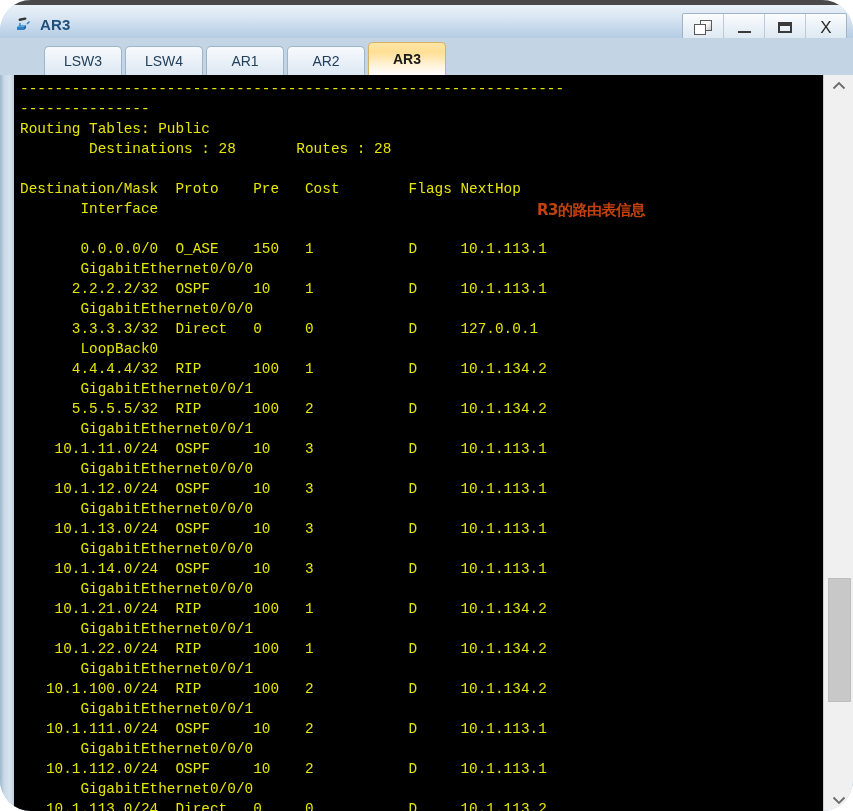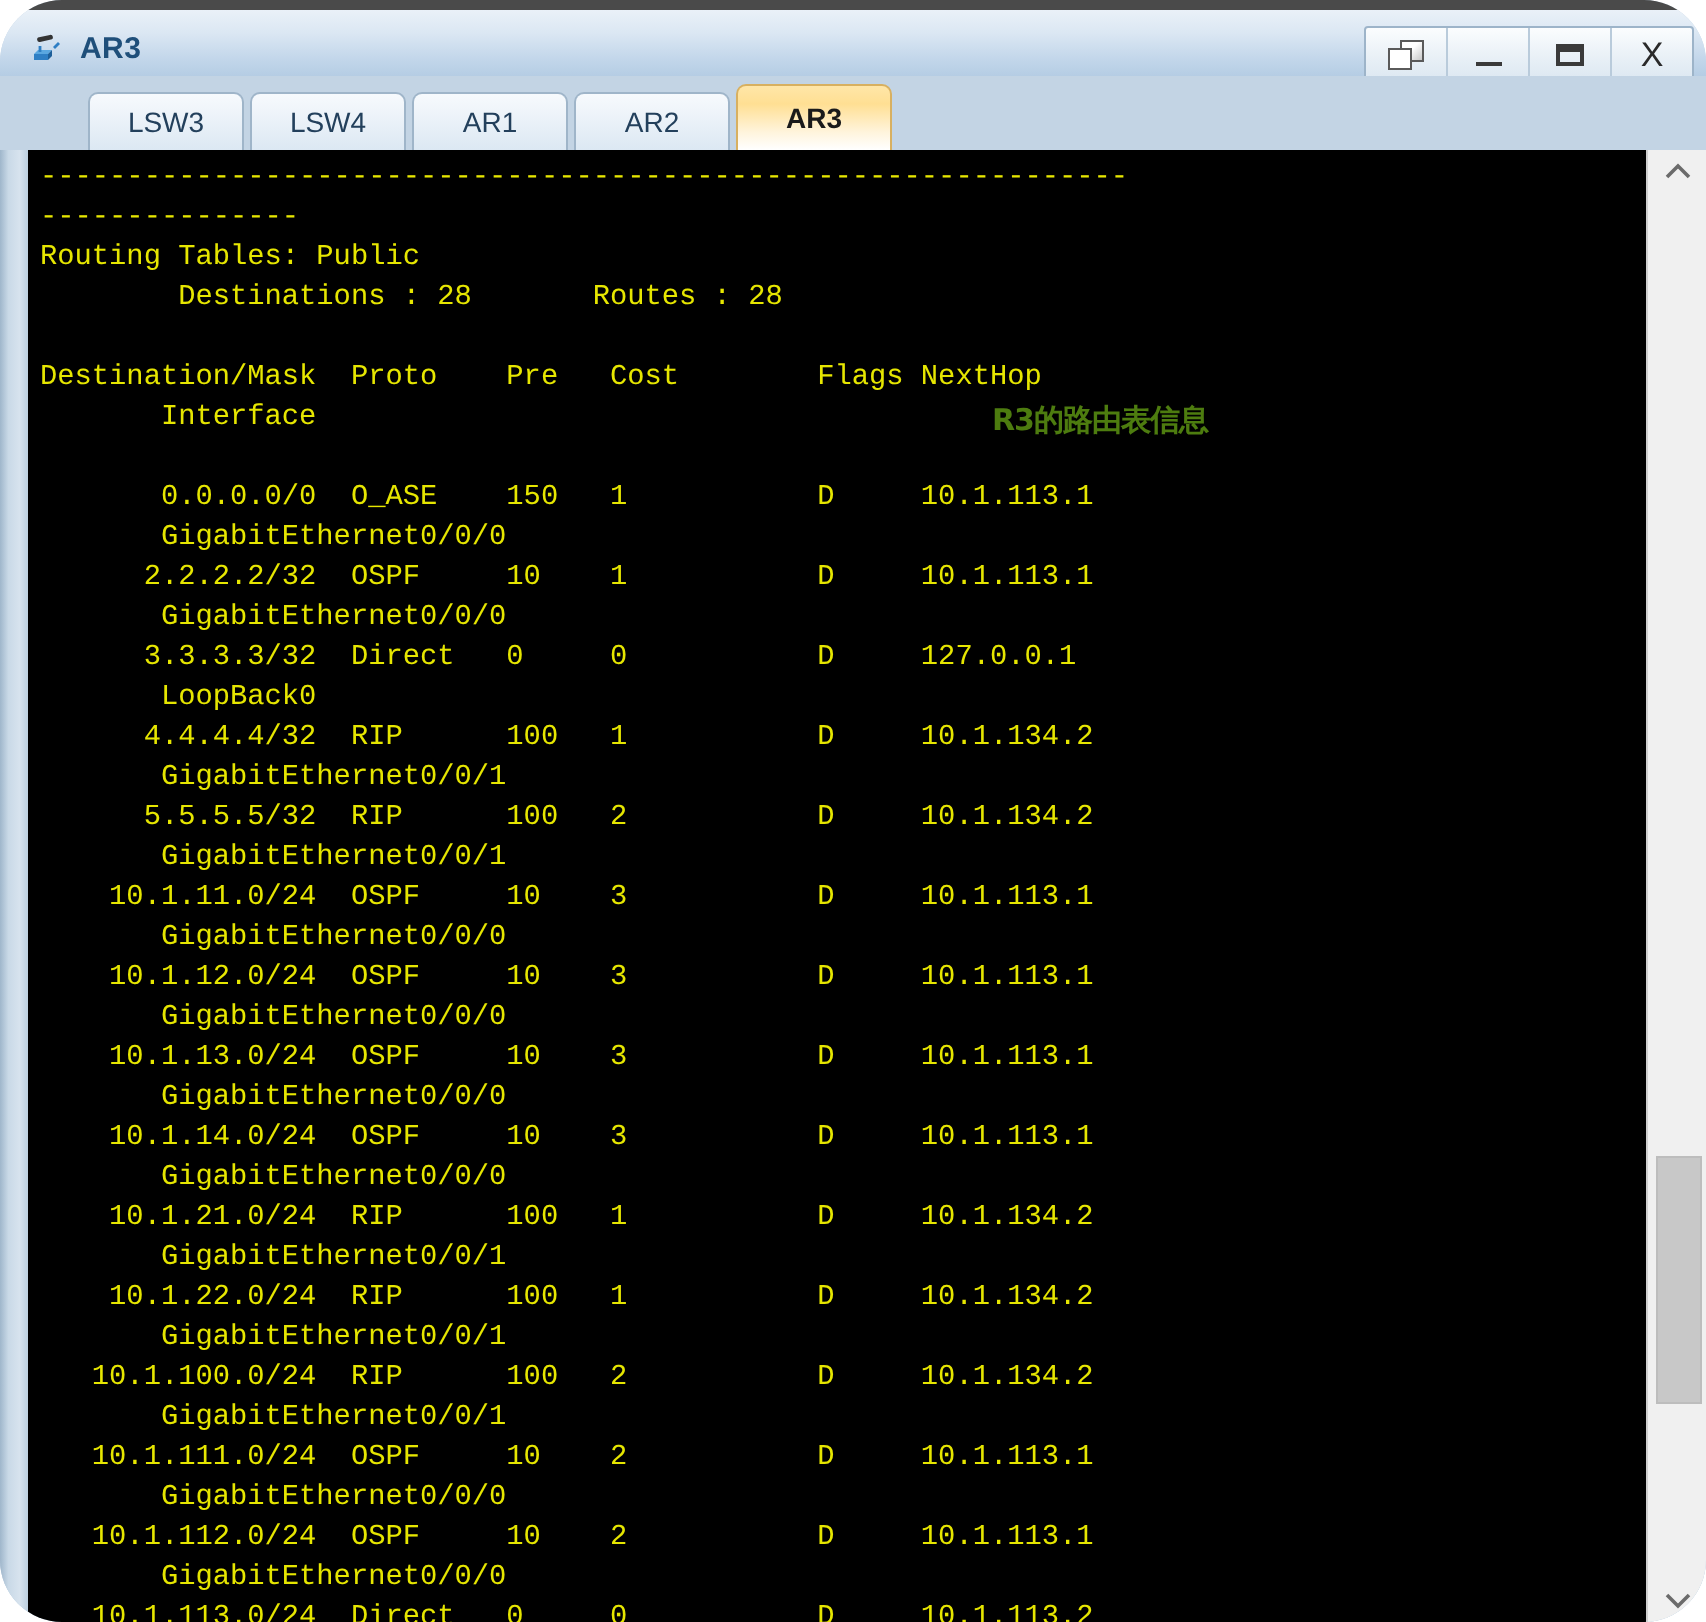--- a/index.html
+++ b/index.html
@@ -193,26 +193,26 @@
     font-size: 14.4px;
     line-height: 20px;
     color: #e6e600;
     white-space: pre;
     letter-spacing: 0px;
   }
 
   
   .annotation {
     position: absolute;
-    left: 482px;
+    left: 523px;
     top: 126px;
     font-family: "DejaVu Sans", "Liberation Sans", sans-serif;
     font-size: 15px;
     font-weight: bold;
-    color: #4d7c0f;
+    color: #c2410c;
     white-space: nowrap;
     letter-spacing: -0.5px;
   }
 
   
   .scrollbar {
     position: absolute;
     left: 823px; top: 75px;
     width: 30px;
     height: 736px;

